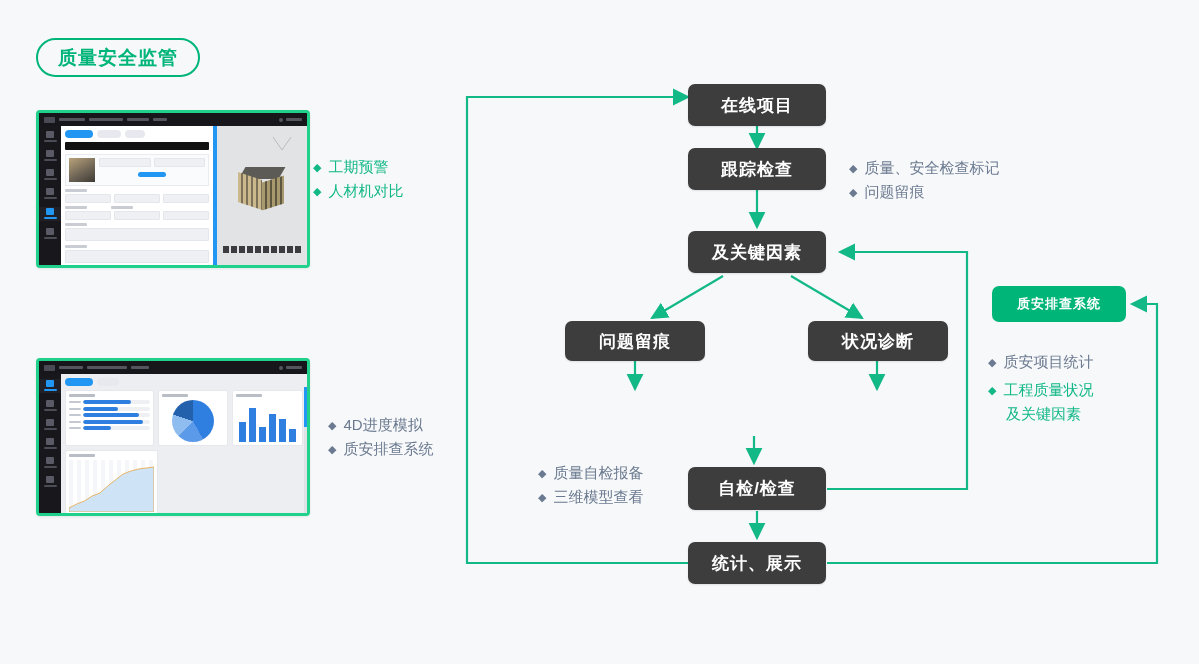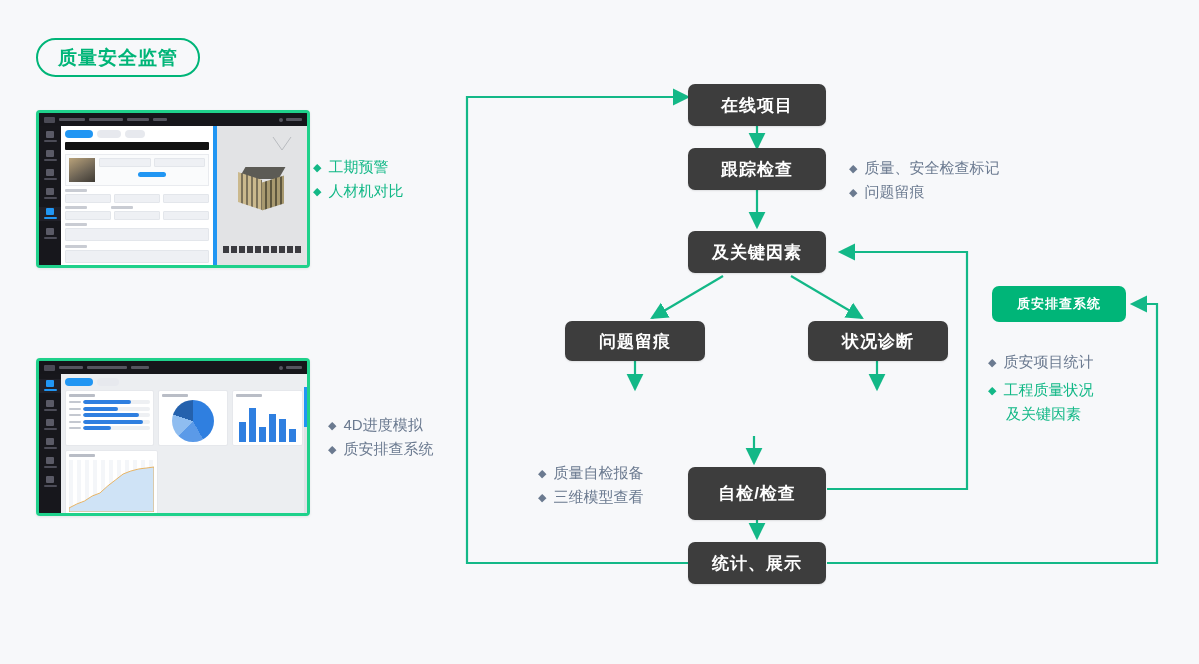--- a/index.html
+++ b/index.html
@@ -384,21 +384,21 @@
 
       <path d="M827 563 L1157 563 L1157 304 L1132 304" marker-end="url(#ah)"></path>
     </g>
   </svg>
 
   <div class="node" style="left:688px;top:84px;width:138px;height:42px">在线项目</div>
   <div class="node" style="left:688px;top:148px;width:138px;height:42px">跟踪检查</div>
   <div class="node" style="left:688px;top:231px;width:138px;height:42px">及关键因素</div>
   <div class="node" style="left:565px;top:321px;width:140px;height:40px">问题留痕</div>
   <div class="node" style="left:808px;top:321px;width:140px;height:40px">状况诊断</div>
-  <div class="node" style="left:688px;top:467px;width:138px;height:53px">自检/检查</div>
+  <div class="node" style="left:688px;top:467px;width:138px;height:43px">自检/检查</div>
   <div class="node" style="left:688px;top:542px;width:138px;height:42px">统计、展示</div>
 
   <div class="gnode small" style="left:992px;top:286px;width:134px;height:36px">质安排查系统</div>
 
   <div class="bullets green" style="left:313px;top:155px">
     <div class="bl">
         <span class="dia">◆</span>
         <span>工期预警</span>
       </div>
     <div class="bl">

